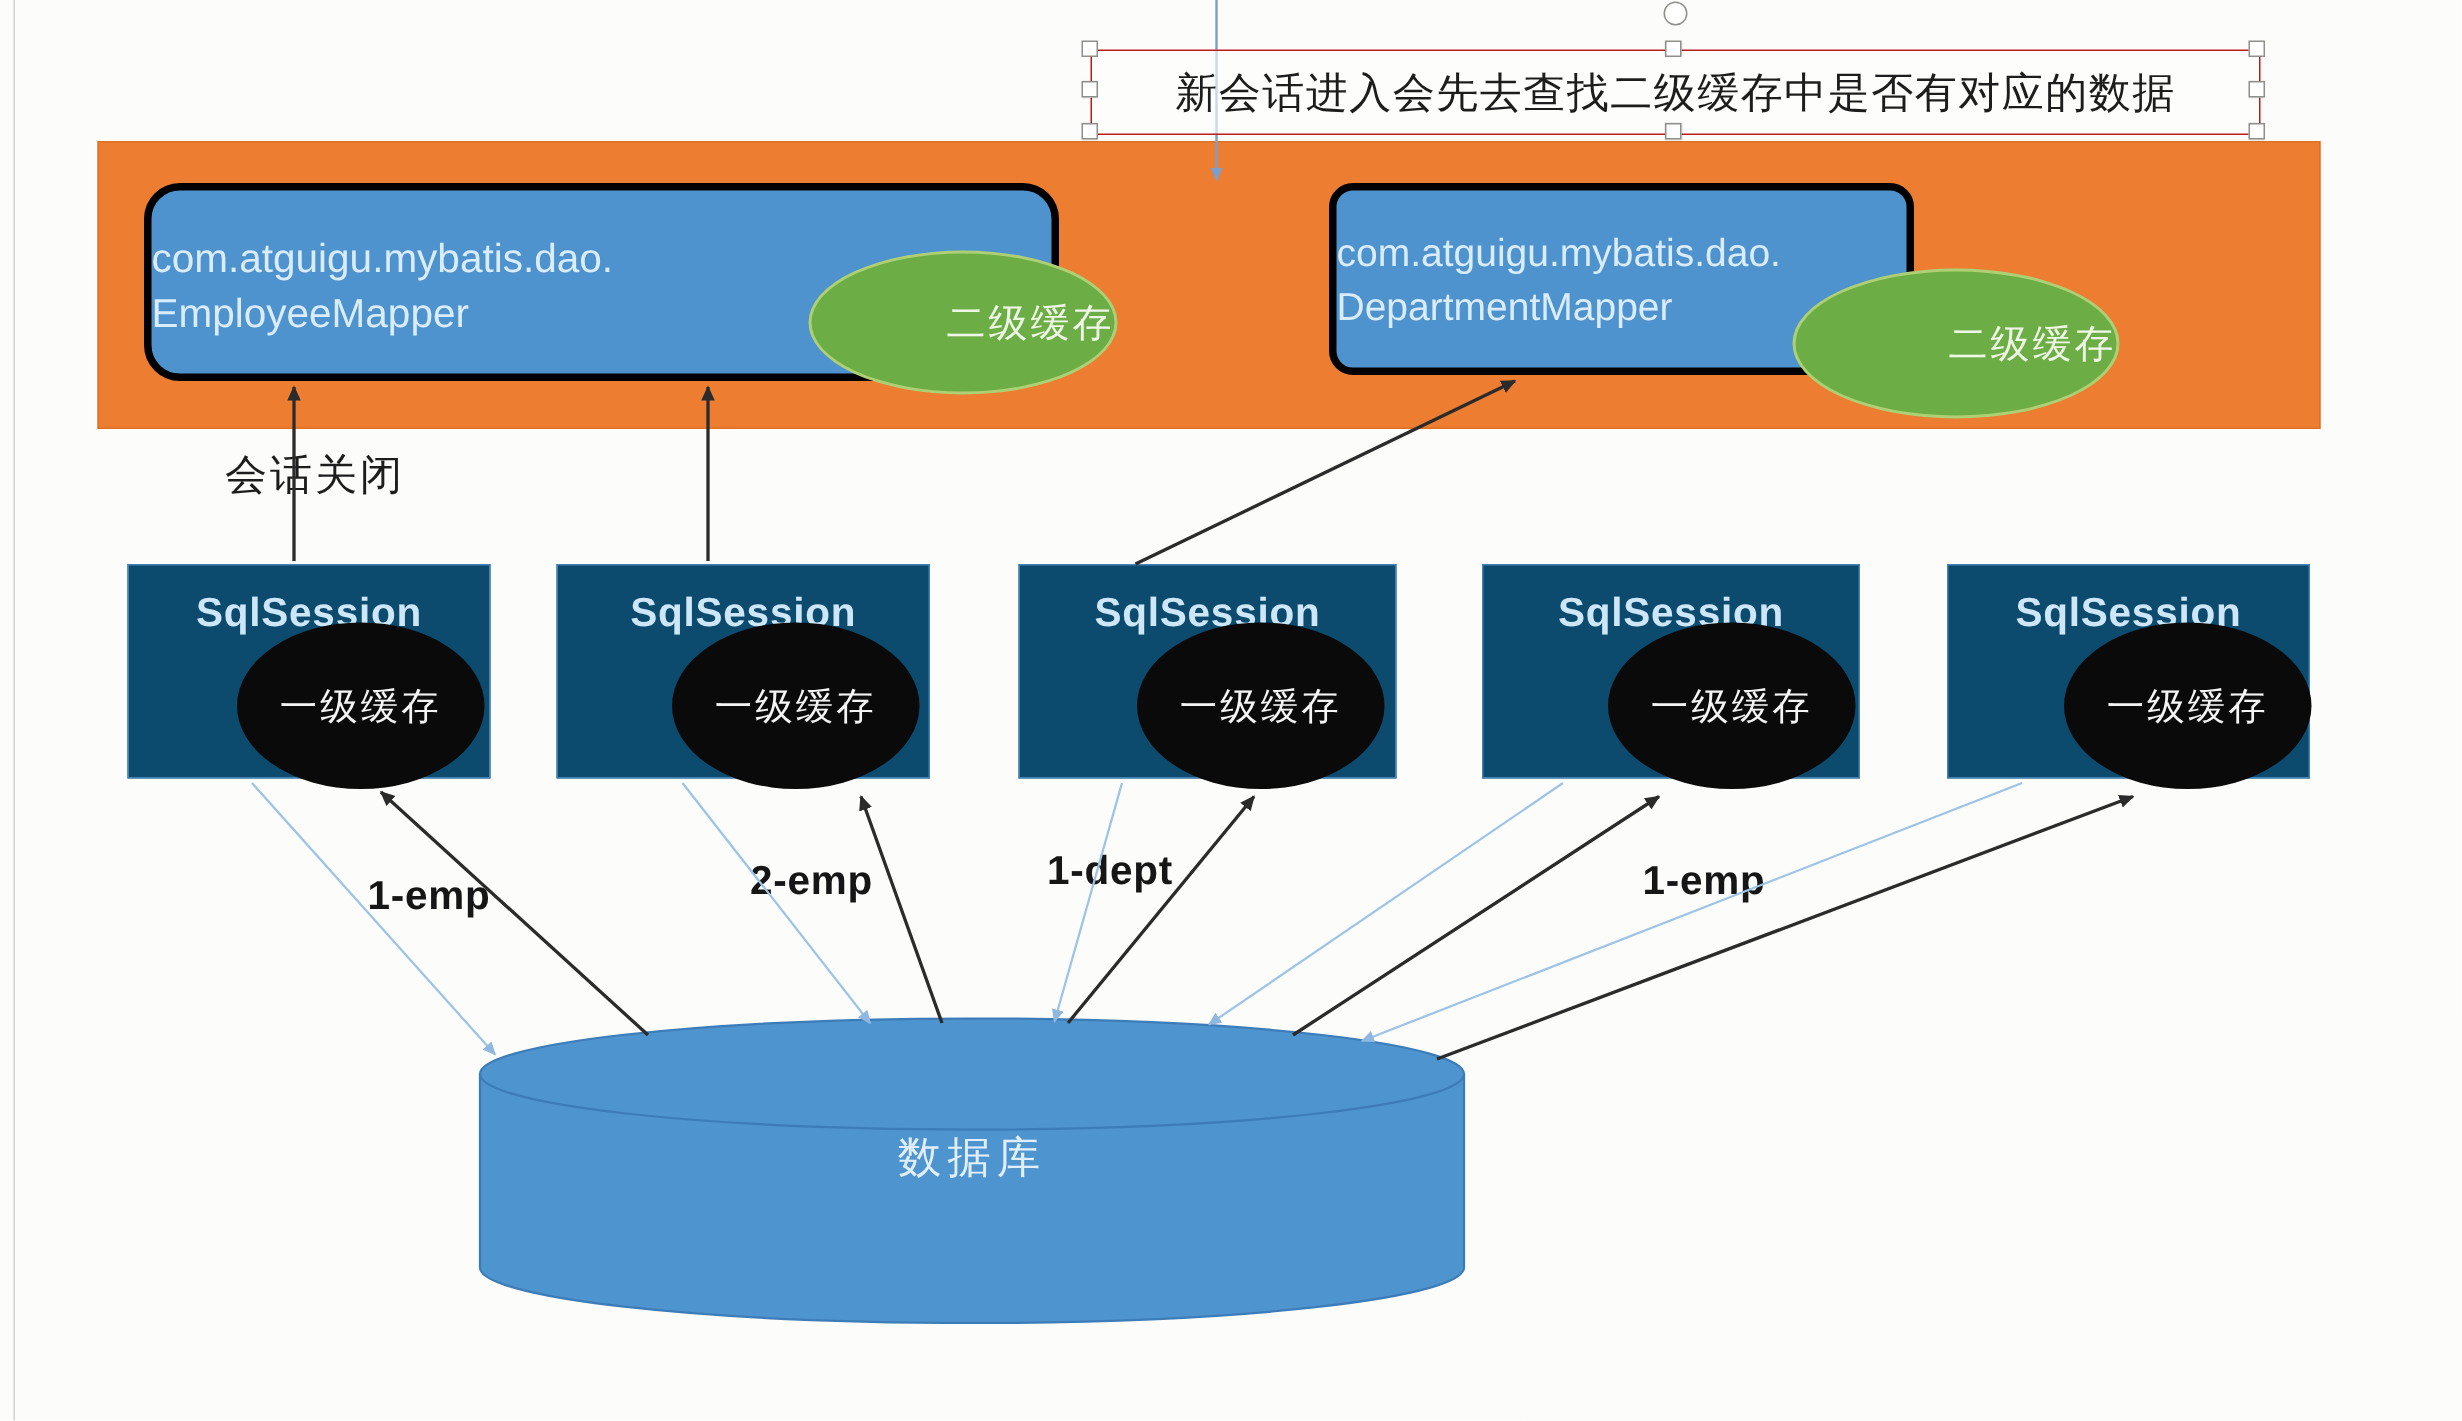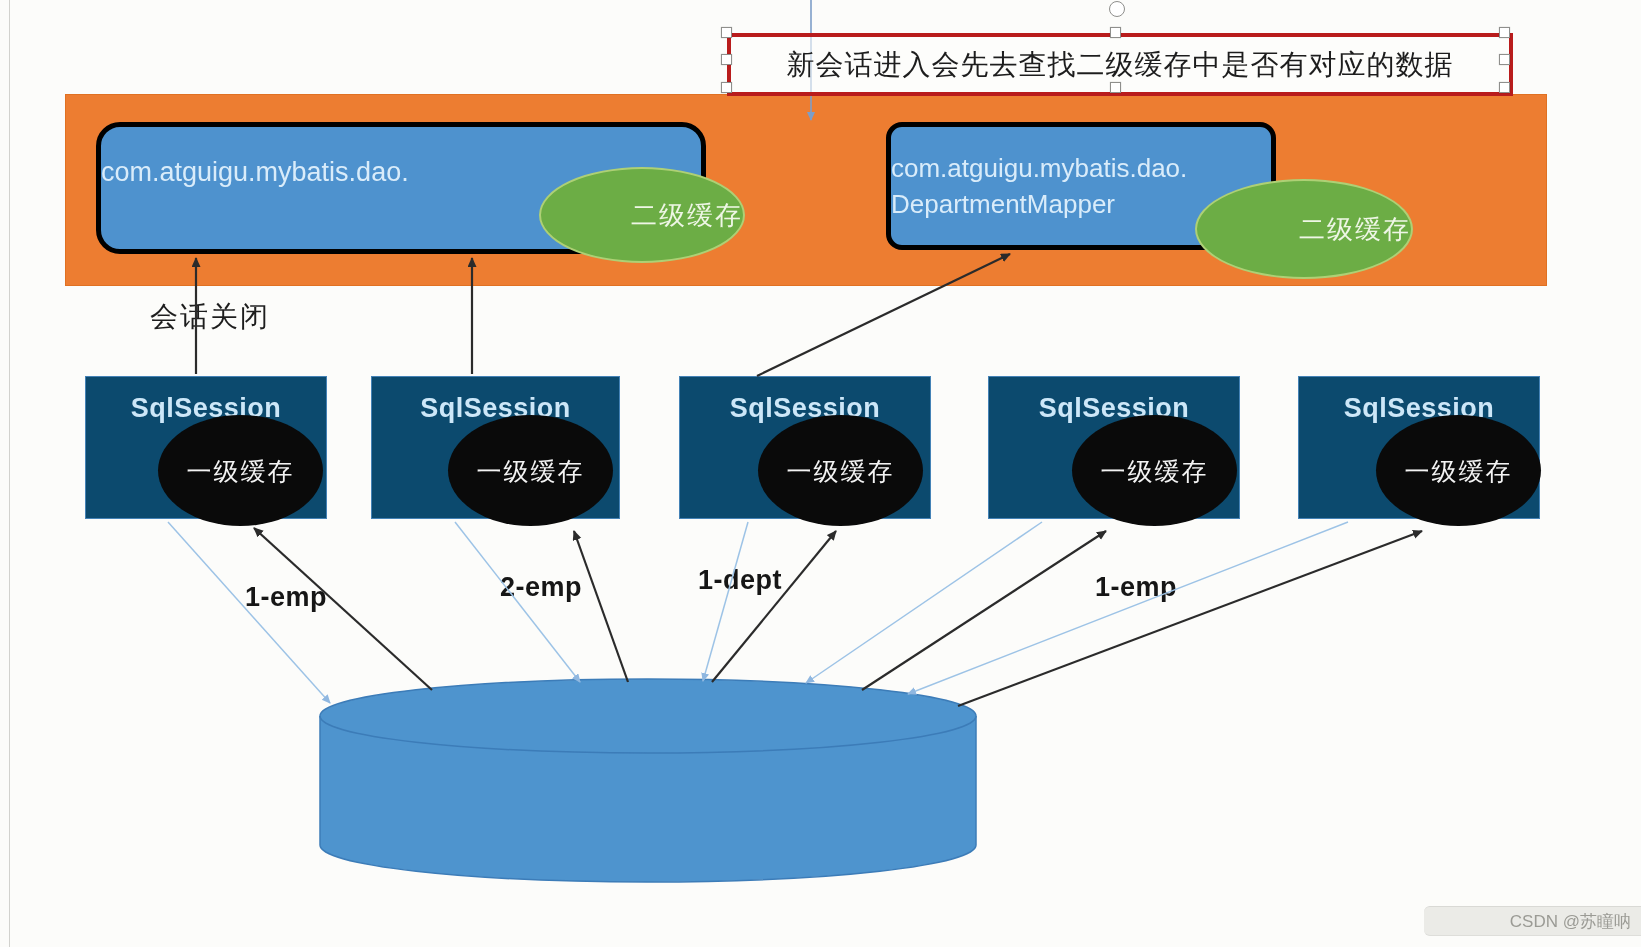--- a/index.html
+++ b/index.html
@@ -7,21 +7,21 @@
     position:relative;width:1641px;height:947px;overflow:hidden;
     background:#fcfcfa;
     font-family:"Liberation Sans","DejaVu Sans",sans-serif;
   }
   .abs{position:absolute;}
   .edge-line{left:9px;top:0;width:1px;height:947px;background:#d2d2ce;}
 
   
   .anno-box{
     left:727px;top:33px;width:778px;height:55px;
-    border:4px solid #b91c1c;background:rgba(253,253,251,.6);
+    border:1px solid #b91c1c;background:rgba(253,253,251,.6);
     display:flex;align-items:center;justify-content:center;
     font-size:28px;color:#1d1d1d;letter-spacing:1px;white-space:nowrap;
   }
   .handle{
     width:11px;height:11px;background:#ffffff;border:1.5px solid #8f8f8c;
     box-sizing:border-box;margin-left:-6px;margin-top:-6px;box-shadow:0 0 1px rgba(0,0,0,.25);
   }
   .rot-handle{
     left:1117px;top:9px;width:16px;height:16px;margin-left:-8px;margin-top:-8px;
     border:1.5px solid #8f8f8c;border-radius:50%;background:#fff;box-sizing:border-box;
@@ -83,20 +83,21 @@
 <body>
 
 <div id="stage">
 
   <div class="abs edge-line"></div>
 
   <div class="abs orange-region"></div>
 
   <div class="abs mapper-box mapper-1">
     <div>com.atguigu.mybatis.dao.</div>
+    <div>EmployeeMapper</div>
   </div>
   <div class="abs mapper-box mapper-2">
     <div>com.atguigu.mybatis.dao.</div>
     <div>DepartmentMapper</div>
   </div>
 
   <div class="abs green-ellipse green-1">
     <span>二级缓存</span>
   </div>
   <div class="abs green-ellipse green-2">
@@ -144,20 +145,21 @@
 
   <div class="abs qlabel" style="left:245px;top:582px;">1-emp</div>
   <div class="abs qlabel" style="left:500px;top:572px;">2-emp</div>
   <div class="abs qlabel" style="left:698px;top:565px;">1-dept</div>
   <div class="abs qlabel" style="left:1095px;top:572px;">1-emp</div>
 
   <svg class="overlay" width="1641" height="947">
     <path d="M320,716 L320,845 A328,37 0 0 0 976,845 L976,716" fill="#4E94CE" stroke="#3C7CB8" stroke-width="1.5"></path>
     <ellipse cx="648" cy="716" rx="328" ry="37" fill="#4E94CE" stroke="#3C7CB8" stroke-width="1.5"></ellipse>
   </svg>
+  <div class="abs db-label">数据库</div>
 
   <svg class="overlay" width="1641" height="947">
     <defs>
       <marker id="mblack" markerWidth="9" markerHeight="8" refX="7" refY="3.5" orient="auto" markerUnits="userSpaceOnUse">
         <path d="M0,0 L8,3.5 L0,7 Z" fill="#2b2b2b"></path>
       </marker>
       <marker id="mblackBig" markerWidth="12" markerHeight="11" refX="9" refY="4.5" orient="auto" markerUnits="userSpaceOnUse">
         <path d="M0,0 L10,4.5 L0,9 Z" fill="#2b2b2b"></path>
       </marker>
       <marker id="mblue" markerWidth="11" markerHeight="10" refX="8" refY="4" orient="auto" markerUnits="userSpaceOnUse">
@@ -194,17 +196,14 @@
   <div class="abs rot-handle"></div>
   <div class="abs handle" style="left:727px;top:33px;"></div>
   <div class="abs handle" style="left:1116px;top:33px;"></div>
   <div class="abs handle" style="left:1505px;top:33px;"></div>
   <div class="abs handle" style="left:727px;top:60px;"></div>
   <div class="abs handle" style="left:1505px;top:60px;"></div>
   <div class="abs handle" style="left:727px;top:88px;"></div>
   <div class="abs handle" style="left:1116px;top:88px;"></div>
   <div class="abs handle" style="left:1505px;top:88px;"></div>
 
-  <div class="abs wm-band">
-    <span>CSDN @苏瞳呐</span>
-  </div>
 
 </div>
 
 </body></html>

